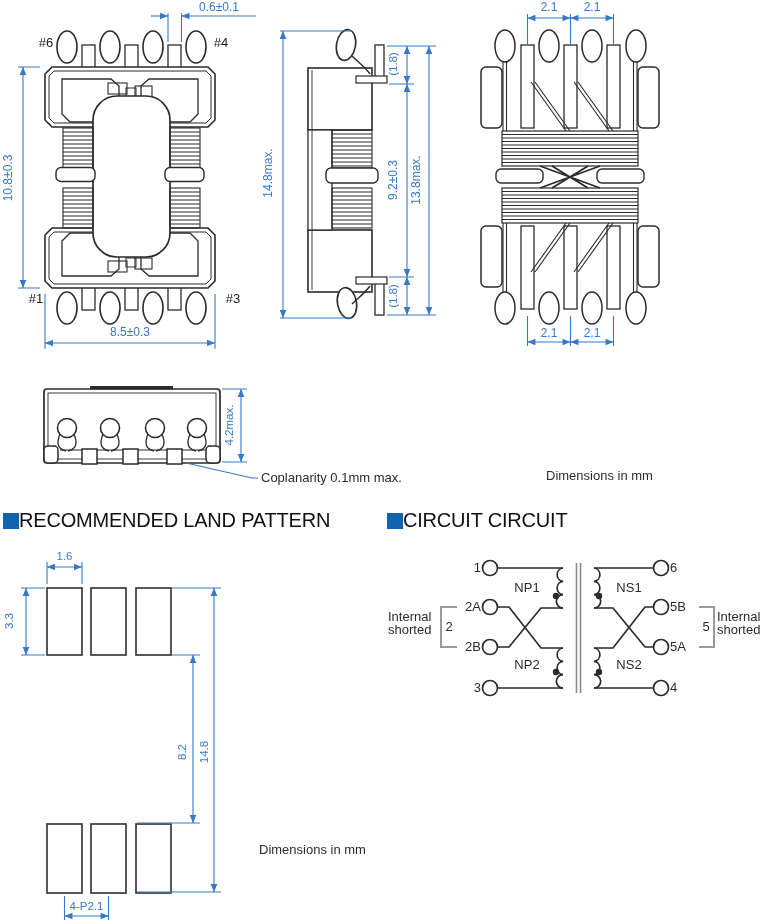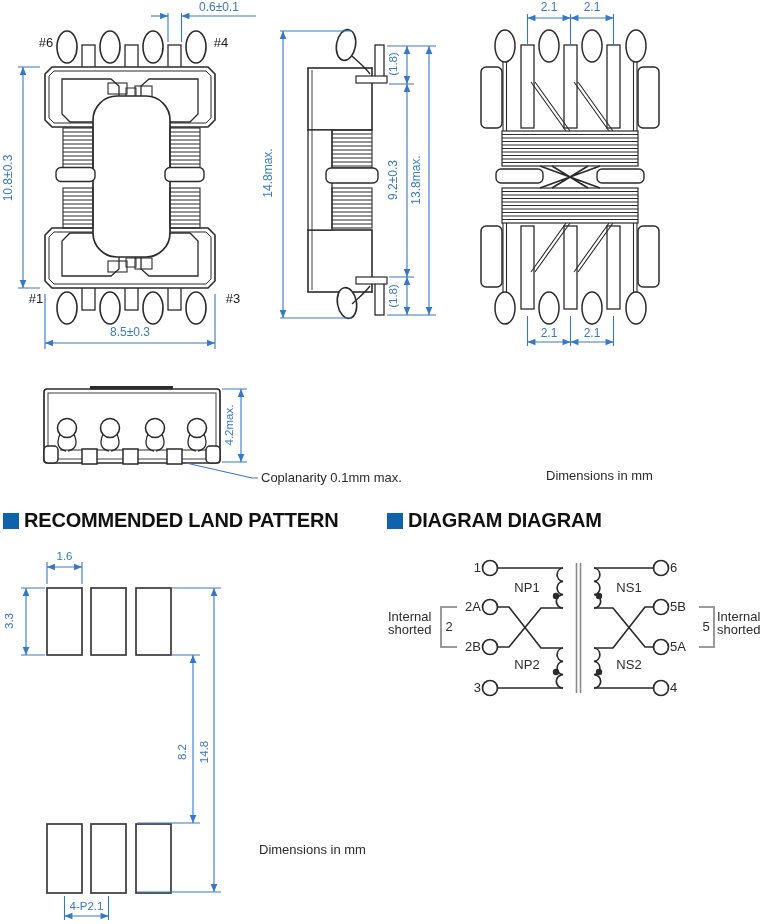--- a/index.html
+++ b/index.html
@@ -1,41 +1,41 @@
 <!DOCTYPE html>
 <html><head>
 <meta charset="utf-8">
 <style>
   html,body{margin:0;padding:0;background:#fff;}
   .canvas{position:relative;width:770px;height:924px;background:#fff;overflow:hidden;
           font-family:"Liberation Sans",sans-serif;}
   .canvas > svg{position:absolute;left:0;top:0;z-index:1;}
-  .hdr{position:absolute;z-index:2;display:flex;align-items:center;gap:5px;
-       font-family:"Liberation Sans",sans-serif;font-weight:bold;font-size:20px;
+  .hdr{position:absolute;z-index:2;display:flex;align-items:center;
+       font-family:"Liberation Sans",sans-serif;font-weight:normal;font-size:20px;
        color:#111;letter-spacing:-0.2px;white-space:nowrap;}
   .hdr .sq{width:16px;height:16px;background:#0f62ac;display:inline-block;flex:0 0 auto;}
   
   text{font-family:"Liberation Sans",sans-serif;}
   .dt{fill:#3679c9;font-size:12px;}
   .dts{fill:#3679c9;font-size:11.5px;}
   .bk{fill:#2b2b2b;font-size:13px;}
   .pin{fill:#1a1a1a;font-size:13px;}
 </style>
 </head>
 <body>
 
 <div class="canvas">
 
   <div class="hdr" style="left:3px;top:509px">
     <span class="sq"></span>
     <span>RECOMMENDED LAND PATTERN</span>
   </div>
   <div class="hdr" style="left:387px;top:509px">
     <span class="sq"></span>
-    <span>DIAGRAM DIAGRAM</span>
+    <span>CIRCUIT CIRCUIT</span>
   </div>
 
   <svg width="770" height="924" viewBox="0 0 770 924">
     <defs>
       <marker id="ar" viewBox="0 0 10 10" refX="9.5" refY="5" markerWidth="8" markerHeight="8" orient="auto-start-reverse">
         <path d="M0.5,1.2 L9.5,5 L0.5,8.8 Z" fill="#3679c9"></path>
       </marker>
     </defs>
 
     <g stroke="#2b2b2b" fill="none" stroke-width="1.6">

